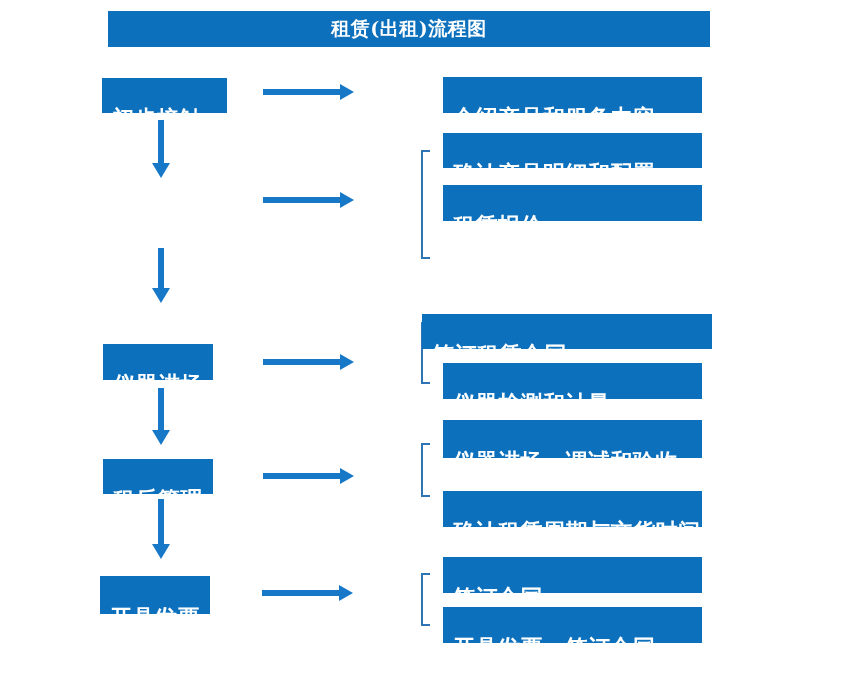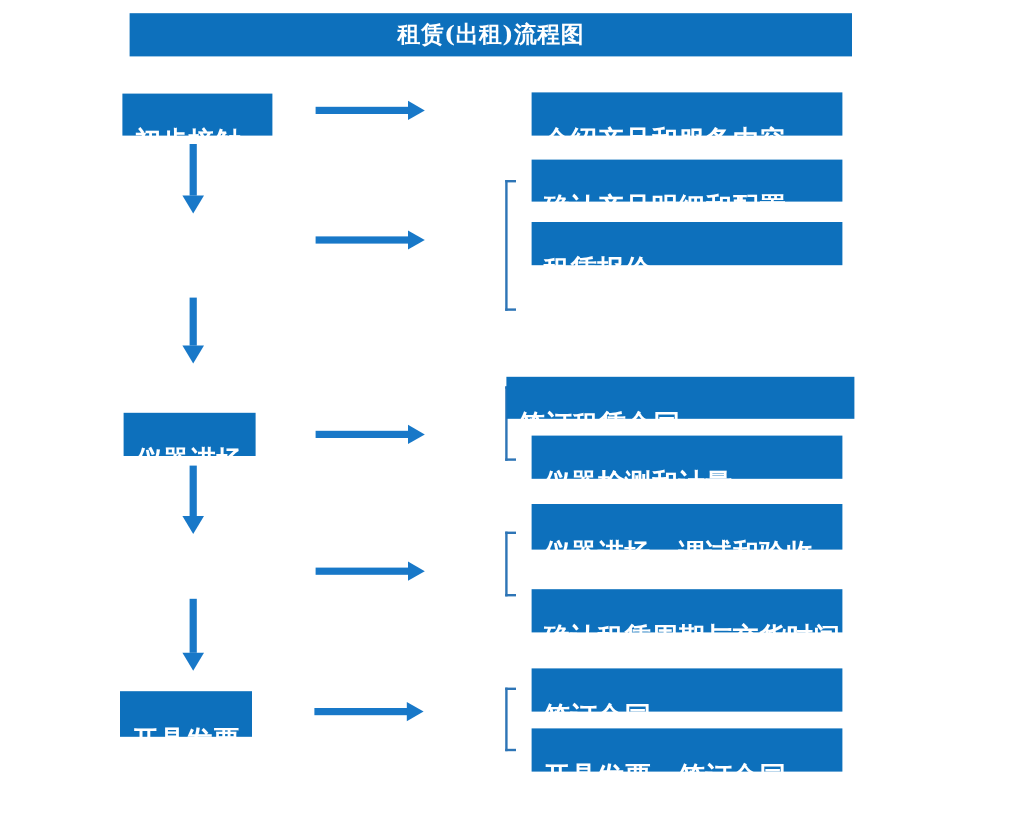--- a/index.html
+++ b/index.html
@@ -63,20 +63,23 @@
 
   <div class="titlebar">
     <span class="lbl">租赁(出租)流程图</span>
   </div>
 
   <div class="box" style="left:102px;top:78px;width:125px;height:35px;">
     <span class="lbl">初步接触</span>
   </div>
   <div class="box" style="left:103px;top:344px;width:110px;height:36px;">
     <span class="lbl">仪器进场</span>
+  </div>
+  <div class="box" style="left:103px;top:459px;width:110px;height:35px;">
+    <span class="lbl">租后管理</span>
   </div>
   <div class="box" style="left:100px;top:576px;width:110px;height:38px;">
     <span class="lbl">开具发票</span>
   </div>
 
   <div class="varrow" style="left:152px;top:120px;height:58px;">
     <div class="shaft"></div>
     <div class="head"></div>
   </div>
   <div class="varrow" style="left:152px;top:248px;height:55px;">

